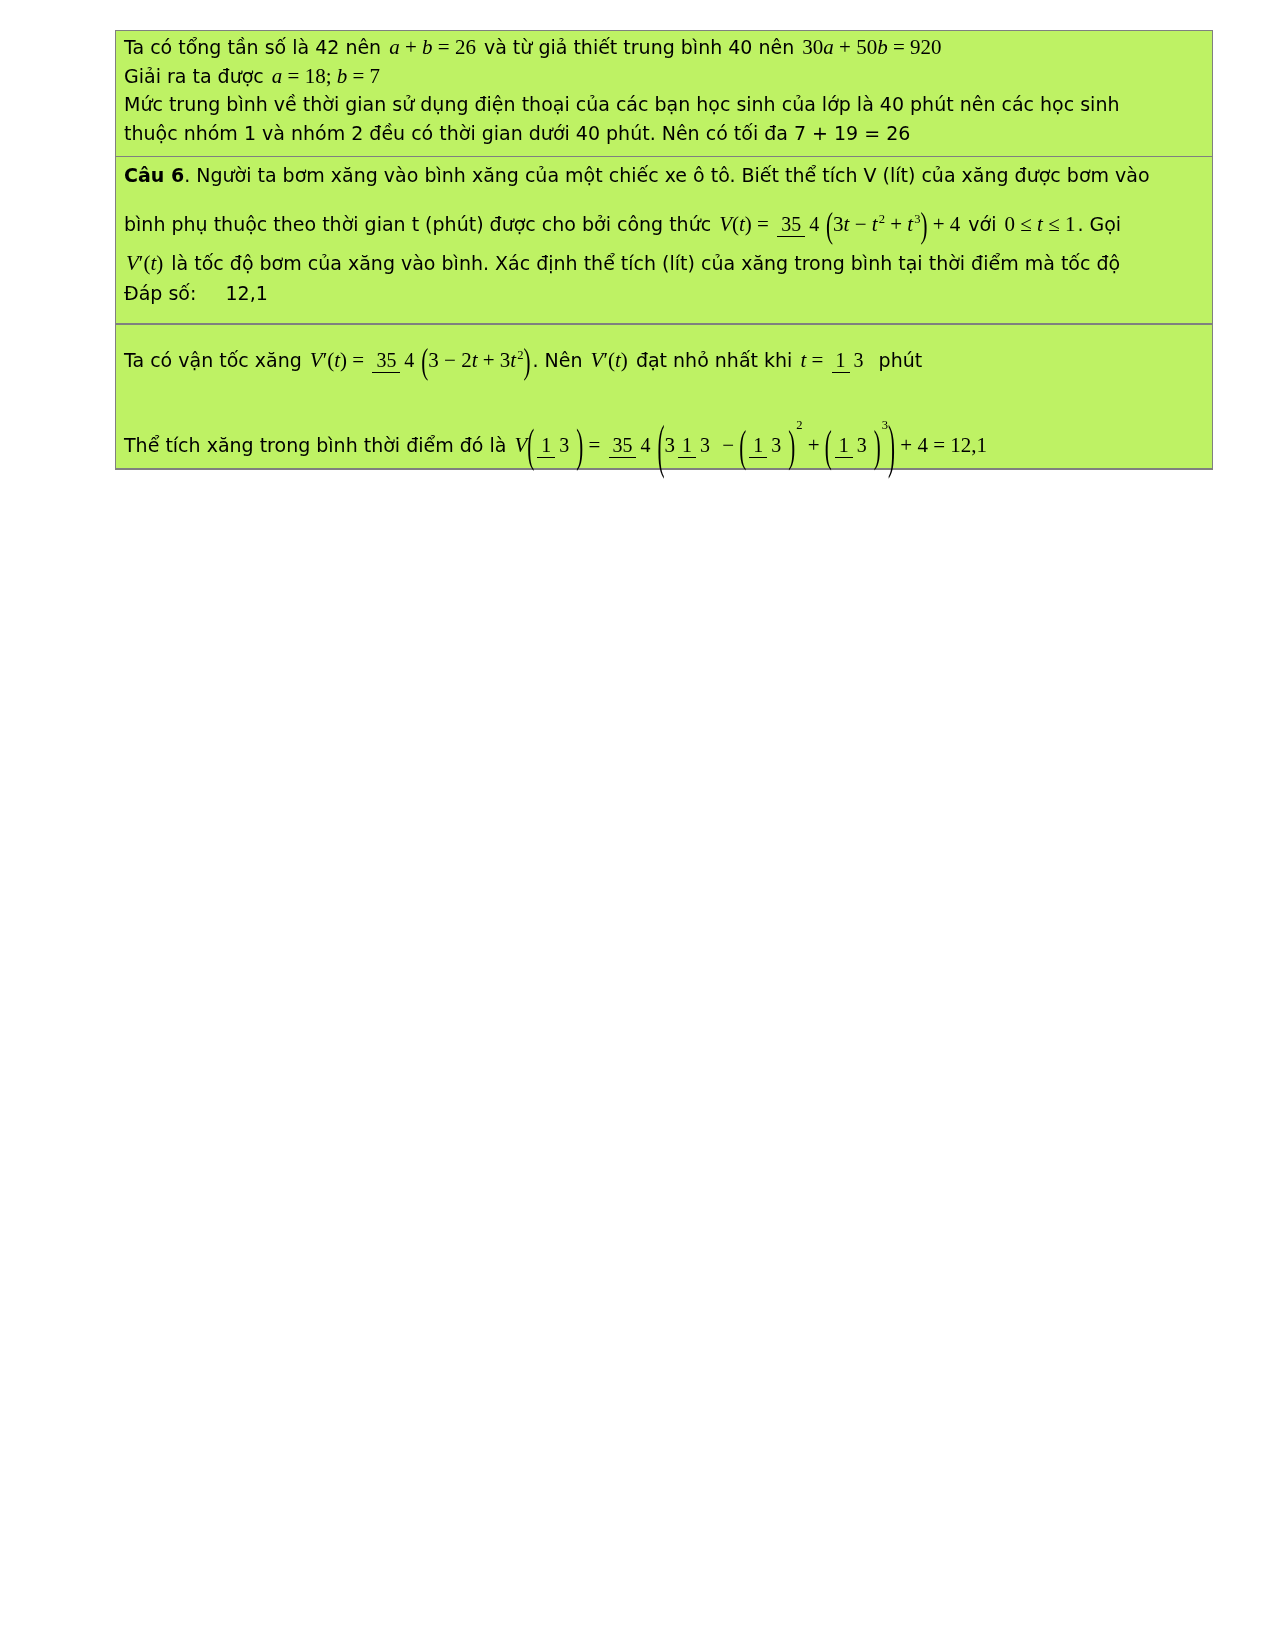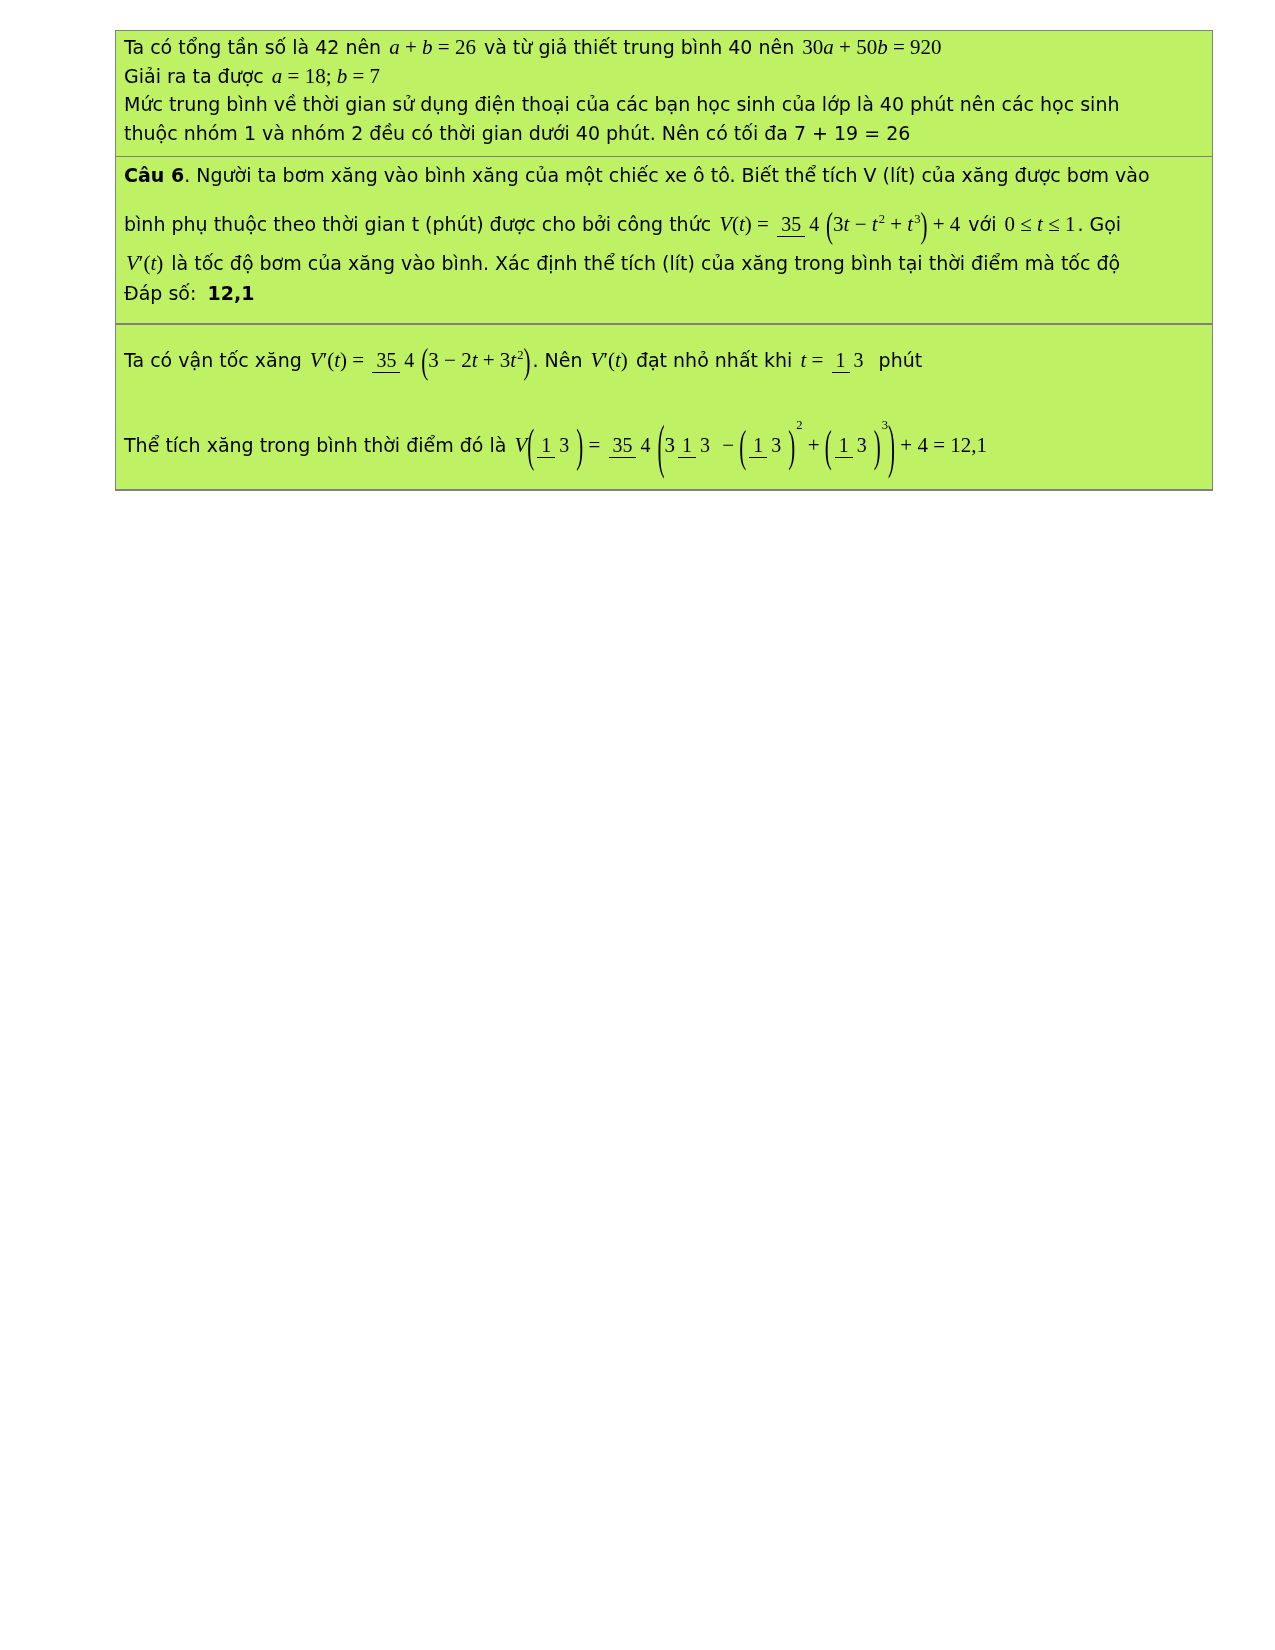--- a/index.html
+++ b/index.html
@@ -9,21 +9,21 @@
     font-family:"DejaVu Sans","Liberation Sans",sans-serif;
     color:#000000;
   }
   .solution-table {
     position:absolute; left:115px; top:30px; width:1098px;
     border:1px solid #808080; border-bottom-width:2px;
     background:#bef264;
   }
   .row { border-bottom:1px solid #808080; padding:2px 8px 9px 8px; }
   .row.r2 { padding-top:3px; padding-bottom:15px; border-bottom-width:2px; }
-  .row.r3 { border-bottom:none; padding-top:1px; padding-bottom:23px; }
+  .row.r3 { border-bottom:none; padding-top:1px; padding-bottom:2px; }
 
   .line { white-space:nowrap; overflow:visible; }
   .h28 { height:28px; line-height:28px; }
   .h29 { height:29px; line-height:29px; }
   .h31 { height:31px; line-height:31px; }
   .h32 { height:32px; line-height:32px; }
   .h56 { height:56px; line-height:56px; }
   .h58 { height:58px; line-height:58px; }
   .h82 { height:82px; line-height:82px; }
 
@@ -75,21 +75,21 @@
       <span class="txt">bình phụ thuộc theo thời gian t (phút) được cho bởi công thức </span><span class="math"><span class="mi">V</span><span class="mt">(</span><span class="mi">t</span><span class="mt">) = </span><span class="frac">
             <span class="fnum">35</span>
             <span class="fden">4</span>
           </span><span class="paren" style="transform: scaleY(1.7);">(</span><span class="mt">3</span><span class="mi">t</span><span class="mt"> − </span><span class="mi">t</span><span class="sup">2</span><span class="mt"> + </span><span class="mi">t</span><span class="sup">3</span><span class="paren" style="transform: scaleY(1.7);">)</span><span class="mt"> + 4</span></span><span class="txt"> với </span><span class="math"><span class="mt">0 ≤ </span><span class="mi">t</span><span class="mt"> ≤ 1</span></span><span class="txt">. Gọi</span>
     </div>
     <div class="line h32">
       <span class="math"><span class="mi">V</span><span class="mt">′(</span><span class="mi">t</span><span class="mt">)</span></span><span class="txt"> là tốc độ bơm của xăng vào bình. Xác định thể tích (lít) của xăng trong bình tại thời điểm mà tốc độ</span>
     </div>
     <div class="line h29">
       <span class="txt">Đáp số:</span>
-      <span class="txt" style="margin-left:6px;font-weight:bold;">12,1</span>
+      <span class="txt" style="margin-left:24px;">12,1</span>
     </div>
   </div>
 
   <div class="row r3">
     <div class="line h58">
       <span class="txt">Ta có vận tốc xăng </span><span class="math"><span class="mi">V</span><span class="mt">′(</span><span class="mi">t</span><span class="mt">) = </span><span class="frac">
             <span class="fnum">35</span>
             <span class="fden">4</span>
           </span><span class="paren" style="transform: scaleY(1.7);">(</span><span class="mt">3 − 2</span><span class="mi">t</span><span class="mt"> + 3</span><span class="mi">t</span><span class="sup">2</span><span class="paren" style="transform: scaleY(1.7);">)</span></span><span class="txt">. Nên </span><span class="math"><span class="mi">V</span><span class="mt">′(</span><span class="mi">t</span><span class="mt">)</span></span><span class="txt"> đạt nhỏ nhất khi </span><span class="math"><span class="mi">t</span><span class="mt"> = </span><span class="frac">
             <span class="fnum">1</span>

